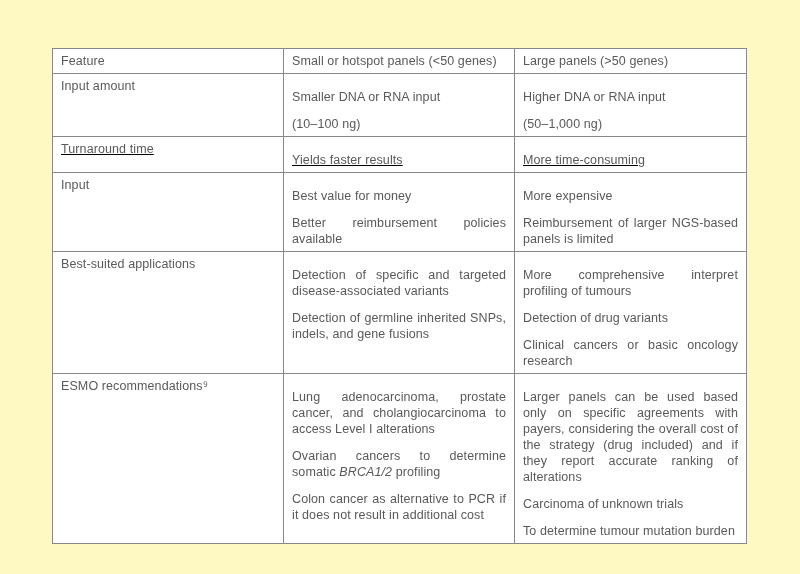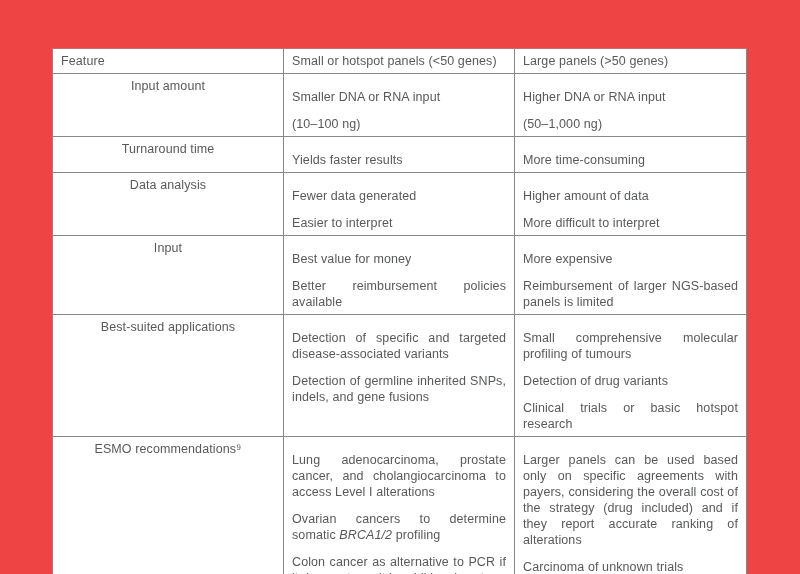--- a/index.html
+++ b/index.html
@@ -5,21 +5,21 @@
   html,body{margin:0;padding:0;}
   body{
     width:800px;height:574px;
     background:#ffffff;
     font-family:"Liberation Sans","DejaVu Sans",sans-serif;
     -webkit-font-smoothing:antialiased;
   }
   .page{
     position:relative;
     width:800px;height:574px;
-    background:#ef4444;
+    background:#fef9c3;
     overflow:hidden;
   }
   .table-wrap{
     position:absolute;
     left:52px;top:48px;
     width:694px;
   }
   table.comparison{
     border-collapse:collapse;
     table-layout:fixed;
@@ -35,27 +35,27 @@
     font-weight:400;
     text-align:left;
     color:#58595b;
     font-size:12.5px;
     line-height:16px;
     letter-spacing:0.1px;
     overflow:hidden;
   }
   thead tr{height:23px;}
   tbody tr:nth-child(1){height:55px;}
-  tbody tr:nth-child(2){height:24px;}
+  tbody tr:nth-child(2){height:24px;text-decoration:underline;}
   tbody tr:nth-child(3){height:51px;}
   tbody tr:nth-child(4){height:67px;}
   tbody tr:nth-child(5){height:102px;}
   tbody tr:nth-child(6){height:150px;}
   td p, th p{margin:0 0 10px 0;}
-  td p:last-child, th p:last-child{margin-bottom:0;text-align:center;}
+  td p:last-child, th p:last-child{margin-bottom:0;}
   td.panel-cell p{text-align:justify;margin-top:11px;}
   i{font-style:italic;}
 </style>
 </head>
 <body>
 
 <div class="page">
   <div class="table-wrap">
     <table class="comparison">
       <colgroup>
@@ -90,56 +90,43 @@
             </th>
             <td class="panel-cell">
               <p><span>Yields faster results</span></p>
             </td>
             <td class="panel-cell">
               <p><span>More time-consuming</span></p>
             </td>
           </tr>
           <tr>
             <th>
-              <p><span>Data analysis</span></p>
-            </th>
-            <td class="panel-cell">
-              <p><span>Fewer data generated</span></p>
-              <p><span>Easier to interpret</span></p>
-            </td>
-            <td class="panel-cell">
-              <p><span>Higher amount of data</span></p>
-              <p><span>More difficult to interpret</span></p>
-            </td>
-          </tr>
-          <tr>
-            <th>
               <p><span>Input</span></p>
             </th>
             <td class="panel-cell">
               <p><span>Best value for money</span></p>
               <p><span>Better reimbursement policies available</span></p>
             </td>
             <td class="panel-cell">
               <p><span>More expensive</span></p>
               <p><span>Reimbursement of larger NGS-based panels is limited</span></p>
             </td>
           </tr>
           <tr>
             <th>
               <p><span>Best-suited applications</span></p>
             </th>
             <td class="panel-cell">
               <p><span>Detection of specific and targeted disease-associated variants</span></p>
               <p><span>Detection of germline inherited SNPs, indels, and gene fusions</span></p>
             </td>
             <td class="panel-cell">
-              <p><span>Small comprehensive molecular profiling of tumours</span></p>
+              <p><span>More comprehensive interpret profiling of tumours</span></p>
               <p><span>Detection of drug variants</span></p>
-              <p><span>Clinical trials or basic hotspot research</span></p>
+              <p><span>Clinical cancers or basic oncology research</span></p>
             </td>
           </tr>
           <tr>
             <th>
               <p><span>ESMO recommendations⁹</span></p>
             </th>
             <td class="panel-cell">
               <p><span>Lung adenocarcinoma, prostate cancer, and cholangiocarcinoma to access Level I alterations</span></p>
               <p><span>Ovarian cancers to determine somatic </span><i>BRCA1/2</i><span> profiling</span></p>
               <p><span>Colon cancer as alternative to PCR if it does not result in additional cost</span></p>

